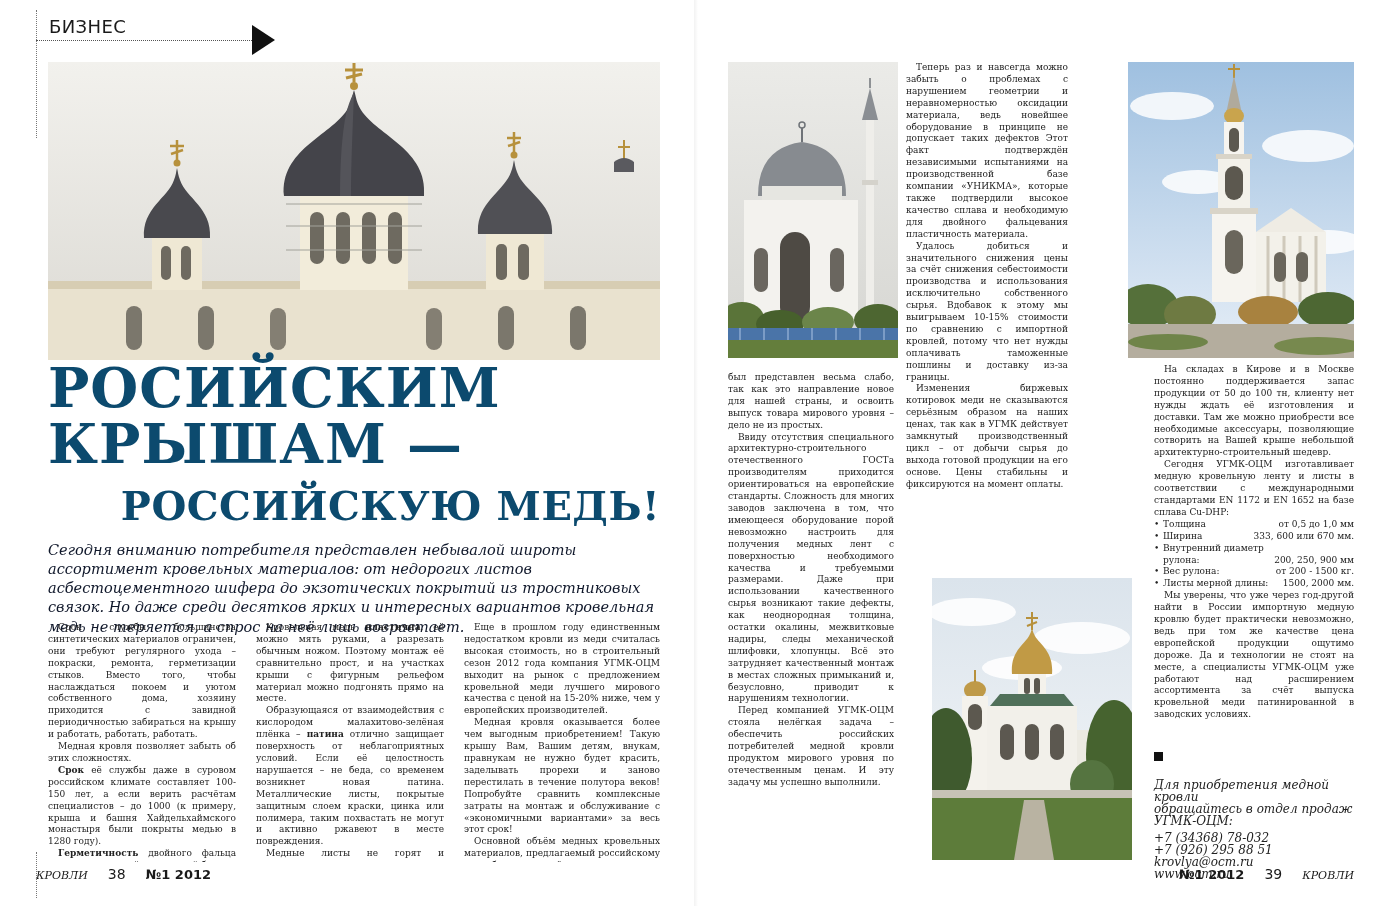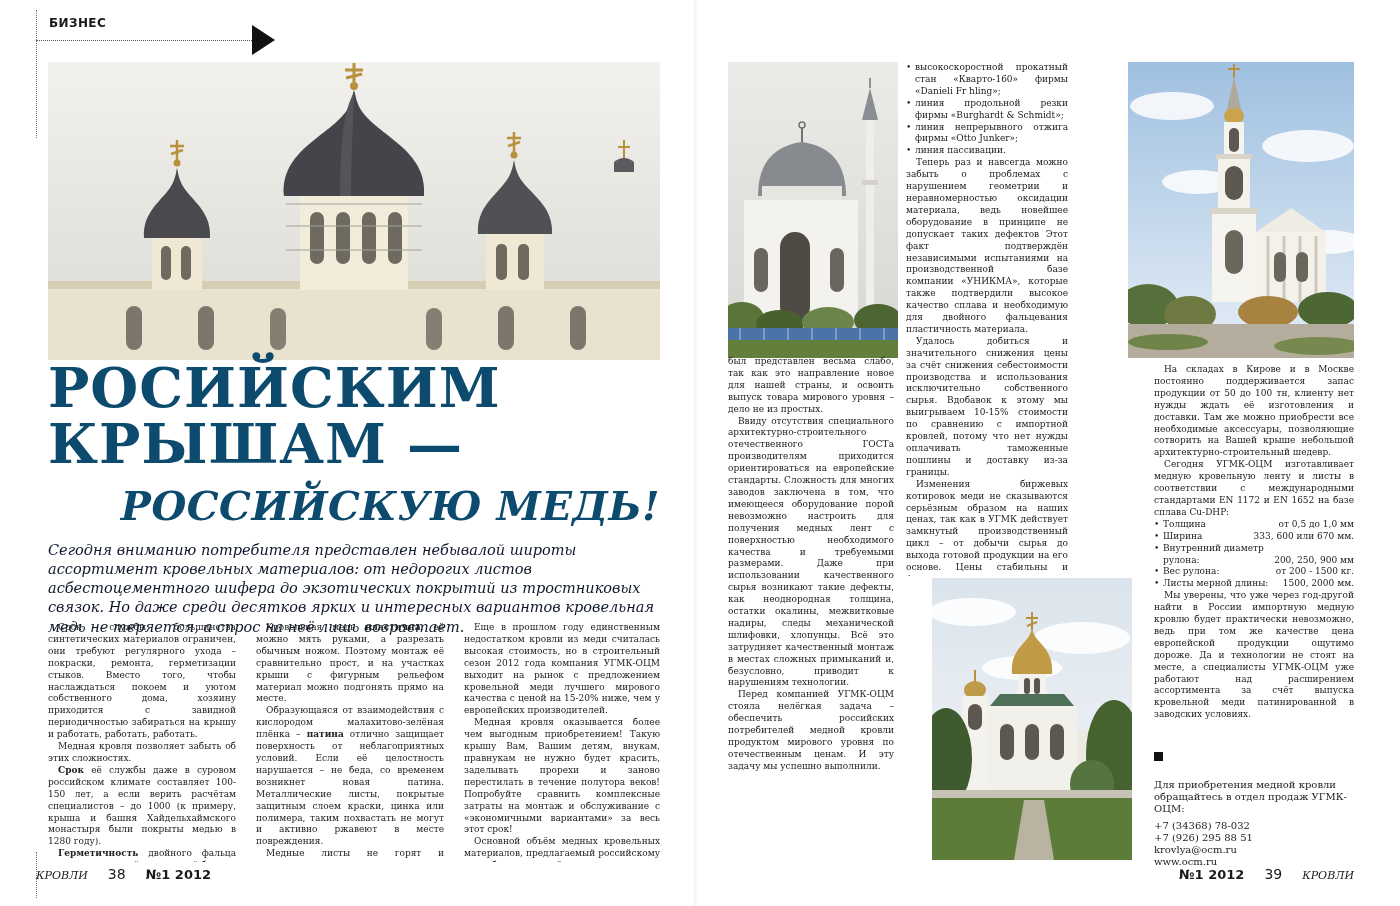--- a/index.html
+++ b/index.html
@@ -1,72 +1,72 @@
 <!DOCTYPE html>
 <html><head>
 <meta charset="utf-8">
 <style>
   html,body{margin:0;padding:0;background:#ffffff;}
   #spread{position:relative;width:1400px;height:906px;background:#ffffff;
           font-family:"DejaVu Serif",serif;color:#1a1a1a;overflow:hidden;}
 
   
   .section-label{position:absolute;left:49px;top:16px;font-family:"DejaVu Sans",sans-serif;
-                 font-weight:bold;font-size:12px;letter-spacing:.4px;}
+                 font-weight:normal;font-size:18px;letter-spacing:.4px;}
   .header-rule{position:absolute;left:36px;top:40px;width:216px;border-top:1px dotted #555;}
   .crop-v-top{position:absolute;left:36px;top:10px;height:128px;border-left:1px dotted #777;}
   .crop-v-bottom{position:absolute;left:36px;top:852px;height:46px;border-left:1px dotted #777;}
   .arrow{position:absolute;left:252px;top:25px;width:0;height:0;
          border-top:15px solid transparent;border-bottom:15px solid transparent;
          border-left:23px solid #111;}
   .fold{position:absolute;left:694px;top:0;width:4px;height:906px;
         background:linear-gradient(90deg,rgba(0,0,0,.05),rgba(0,0,0,0));}
 
   
   .photo{position:absolute;overflow:hidden;}
   .photo svg{display:block;}
   #photo-main{left:48px;top:62px;width:612px;height:298px;}
   #photo-mosque{left:728px;top:62px;width:170px;height:296px;}
   #photo-tall{left:1128px;top:62px;width:226px;height:296px;}
   #photo-small{left:932px;top:578px;width:200px;height:282px;}
 
   
   .headline{position:absolute;left:48px;top:360px;width:612px;color:#0c4a6e;}
   .hl-big{font-size:55px;font-weight:bold;line-height:1.02;letter-spacing:1px;}
-  .hl-small{font-size:40px;font-weight:bold;text-align:right;margin-top:10px;letter-spacing:.5px;font-style:italic;}
+  .hl-small{font-size:40px;font-weight:bold;text-align:right;margin-top:10px;letter-spacing:.5px;}
   .lead{position:absolute;left:48px;top:541px;width:606px;font-style:italic;
         font-size:14.5px;line-height:1.32;color:#0f172a;}
 
   
   .bodycol{position:absolute;font-size:9px;line-height:11.9px;text-align:justify;
            color:#222;overflow:hidden;}
   #lcol1{left:48px;top:622px;width:188px;height:240px;}
   #lcol2{left:256px;top:622px;width:188px;height:240px;}
   #lcol3{left:464px;top:622px;width:196px;height:240px;}
-  #rcol1{left:728px;top:356px;width:166px;height:496px;}
+  #rcol1{left:728px;top:372px;width:166px;height:496px;}
   #rcol2{left:906px;top:62px;width:162px;height:514px;}
   #rcol3{left:1154px;top:364px;width:200px;height:392px;}
   .para{margin:0;text-indent:10px;}
   .para.noindent{text-indent:0;}
   .para b{font-weight:bold;}
 
   .blist{margin:0;padding:0;list-style:none;}
   .blist li{position:relative;padding-left:9px;text-align:justify;}
   .blist li::before{content:"\2022";position:absolute;left:0;top:0;}
 
   .spec-row{position:relative;display:flex;justify-content:space-between;
             align-items:flex-end;padding-left:9px;}
   .spec-row::before{content:"\2022";position:absolute;left:0;top:0;}
   .spec-label{text-align:left;}
   .spec-value{text-align:left;white-space:nowrap;margin-left:4px;}
 
   .end-mark{position:absolute;left:1154px;top:752px;width:9px;height:9px;background:#111;}
 
-  .contact{position:absolute;left:1154px;top:779px;width:200px;
-           font-size:10px;line-height:12px;color:#222;}
+  .contact{position:absolute;left:1154px;top:779px;width:200px;font-style:italic;
+           font-size:12px;line-height:12px;color:#222;}
   .contact .gap{height:5px;}
 
   
   .footer-left{position:absolute;left:36px;top:866px;display:flex;gap:20px;align-items:baseline;}
   .footer-right{position:absolute;right:46px;top:866px;display:flex;gap:20px;align-items:baseline;}
   .f-brand{font-style:italic;font-size:11px;}
   .f-page{font-weight:normal;font-size:14px;font-family:"DejaVu Sans",sans-serif;}
   .f-issue{font-weight:bold;font-size:13px;font-family:"DejaVu Sans",sans-serif;}
 </style>
 </head>
@@ -336,26 +336,20 @@
   </div>
 
   <div class="bodycol" id="rcol1">
     <p class="para noindent"><span>был представлен весьма слабо, так как это направление новое для нашей страны, и освоить выпуск товара мирового уровня – дело не из простых.</span></p>
     <p class="para"><span>Ввиду отсутствия специального архитектурно-строительного отечественного ГОСТа производителям приходится ориентироваться на европейские стандарты. Сложность для многих заводов заключена в том, что имеющееся оборудование порой невозможно настроить для получения медных лент с поверхностью необходимого качества и требуемыми размерами. Даже при использовании качественного сырья возникают такие дефекты, как неоднородная толщина, остатки окалины, межвитковые надиры, следы механической шлифовки, хлопунцы. Всё это затрудняет качественный монтаж в местах сложных примыканий и, безусловно, приводит к нарушениям технологии.</span></p>
     <p class="para"><span>Перед компанией УГМК-ОЦМ стояла нелёгкая задача – обеспечить российских потребителей медной кровли продуктом мирового уровня по отечественным ценам. И эту задачу мы успешно выполнили.</span></p>
 
   </div>
 
   <div class="bodycol" id="rcol2">
-    <ul class="blist">
-      <li>высокоскоростной прокатный стан «Кварто-160» фирмы «Danieli Fr hling»;</li>
-      <li>линия продольной резки фирмы «Burghardt &amp; Schmidt»;</li>
-      <li>линия непрерывного отжига фирмы «Otto Junker»;</li>
-      <li>линия пассивации.</li>
-    </ul>
     <p class="para"><span>Теперь раз и навсегда можно забыть о проблемах с нарушением геометрии и неравномерностью оксидации материала, ведь новейшее оборудование в принципе не допускает таких дефектов Этот факт подтверждён независимыми испытаниями на производственной базе компании «УНИКМА», которые также подтвердили высокое качество сплава и необходимую для двойного фальцевания пластичность материала.</span></p>
     <p class="para"><span>Удалось добиться и значительного снижения цены за счёт снижения себестоимости производства и использования исключительно собственного сырья. Вдобавок к этому мы выигрываем 10-15% стоимости по сравнению с импортной кровлей, потому что нет нужды оплачивать таможенные пошлины и доставку из-за границы.</span></p>
     <p class="para"><span>Изменения биржевых котировок меди не сказываются серьёзным образом на наших ценах, так как в УГМК действует замкнутый производственный цикл – от добычи сырья до выхода готовой продукции на его основе. Цены стабильны и фиксируются на момент оплаты.</span></p>
 
   </div>
 
   <div class="bodycol" id="rcol3">
     <p class="para"><span>На складах в Кирове и в Москве постоянно поддерживается запас продукции от 50 до 100 тн, клиенту нет нужды ждать её изготовления и доставки. Там же можно приобрести все необходимые аксессуары, позволяющие сотворить на Вашей крыше небольшой архитектурно-строительный шедевр.</span></p>
     <p class="para"><span>Сегодня УГМК-ОЦМ изготавливает медную кровельную ленту и листы в соответствии с международными стандартами EN 1172 и EN 1652 на базе сплава Cu-DHP:</span></p>
     <div class="spec-row">

